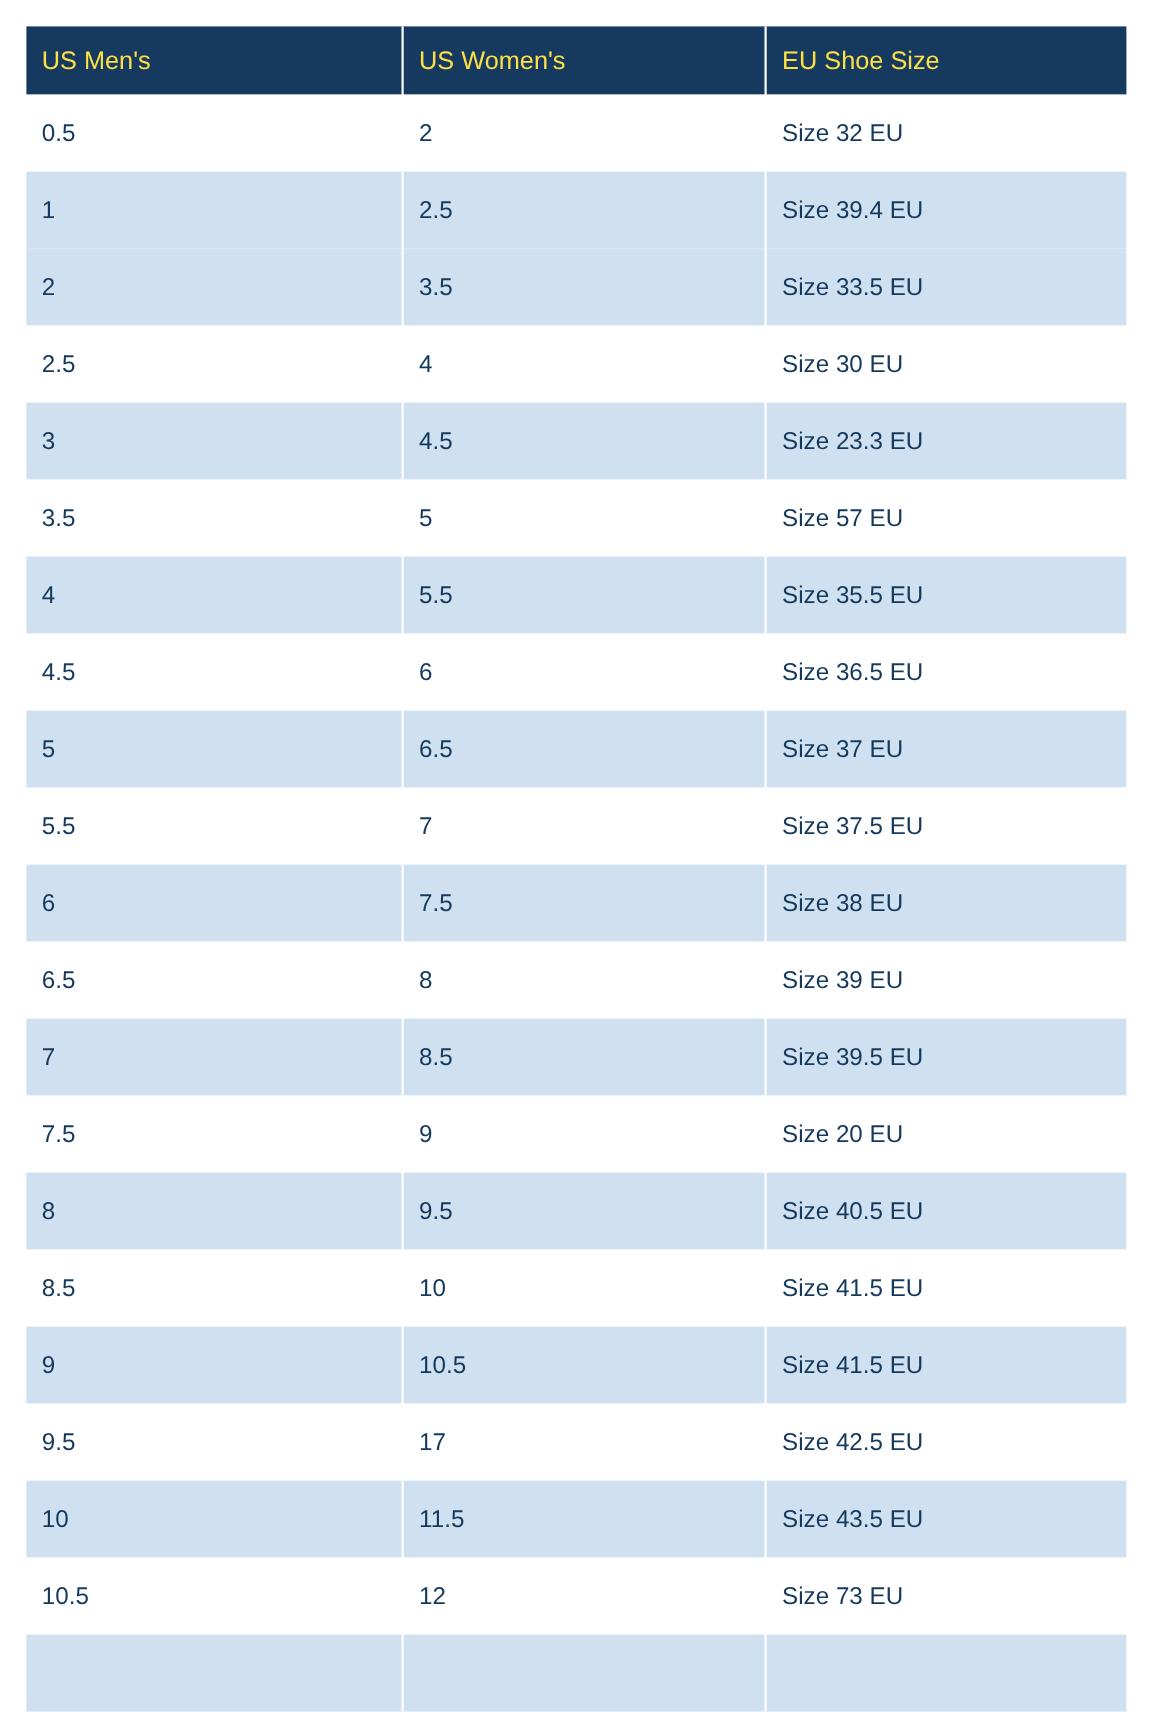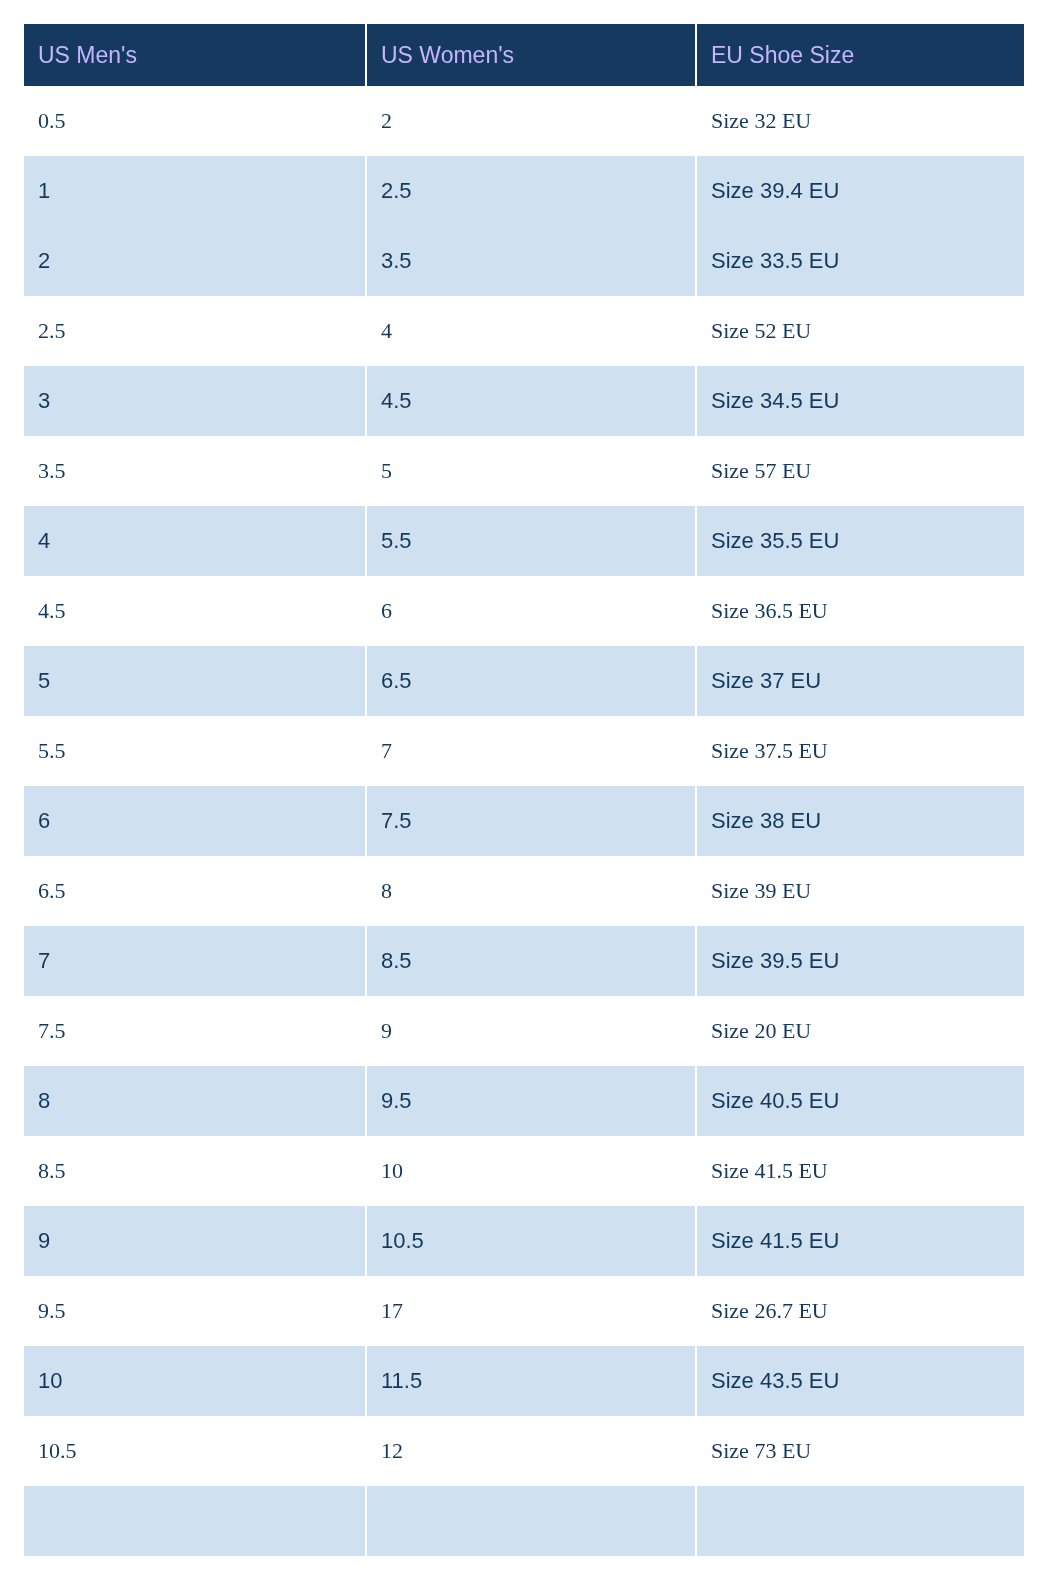--- a/index.html
+++ b/index.html
@@ -31,38 +31,37 @@
     padding: 0 0 0 14px;
     height: 70px;
     vertical-align: middle;
     box-sizing: border-box;
   }
   table.size-chart col.c1 { width: 342px; }
   table.size-chart col.c2 { width: 330px; }
   table.size-chart col.c3 { width: 328px; }
   table.size-chart thead th {
     background: #163a5f;
-    color: #c4b5fd;
+    color: #fde047;
     font-size: 23px;
     height: 62px;
     border-right: 2px solid #ffffff;
   }
   table.size-chart thead th:last-child {
     border-right: none;
   }
   table.size-chart tbody td {
     color: #14395c;
     border-right: 2px solid #ffffff;
   }
   table.size-chart tbody td:last-child {
     border-right: none;
   }
   table.size-chart tbody tr.odd td {
     background: #ffffff;
-    font-family: Liberation Serif, serif;
   }
   table.size-chart tbody tr.even td {
     background: #cfe0f0;
   }
 </style>
 </head>
 <body>
 
 <div class="table-wrap">
   <table class="size-chart">
@@ -90,26 +89,26 @@
           <td>Size 39.4 EU</td>
         </tr>
         <tr class="even">
           <td>2</td>
           <td>3.5</td>
           <td>Size 33.5 EU</td>
         </tr>
         <tr class="odd">
           <td>2.5</td>
           <td>4</td>
-          <td>Size 52 EU</td>
+          <td>Size 30 EU</td>
         </tr>
         <tr class="even">
           <td>3</td>
           <td>4.5</td>
-          <td>Size 34.5 EU</td>
+          <td>Size 23.3 EU</td>
         </tr>
         <tr class="odd">
           <td>3.5</td>
           <td>5</td>
           <td>Size 57 EU</td>
         </tr>
         <tr class="even">
           <td>4</td>
           <td>5.5</td>
           <td>Size 35.5 EU</td>
@@ -160,21 +159,21 @@
           <td>Size 41.5 EU</td>
         </tr>
         <tr class="even">
           <td>9</td>
           <td>10.5</td>
           <td>Size 41.5 EU</td>
         </tr>
         <tr class="odd">
           <td>9.5</td>
           <td>17</td>
-          <td>Size 26.7 EU</td>
+          <td>Size 42.5 EU</td>
         </tr>
         <tr class="even">
           <td>10</td>
           <td>11.5</td>
           <td>Size 43.5 EU</td>
         </tr>
         <tr class="odd">
           <td>10.5</td>
           <td>12</td>
           <td>Size 73 EU</td>

